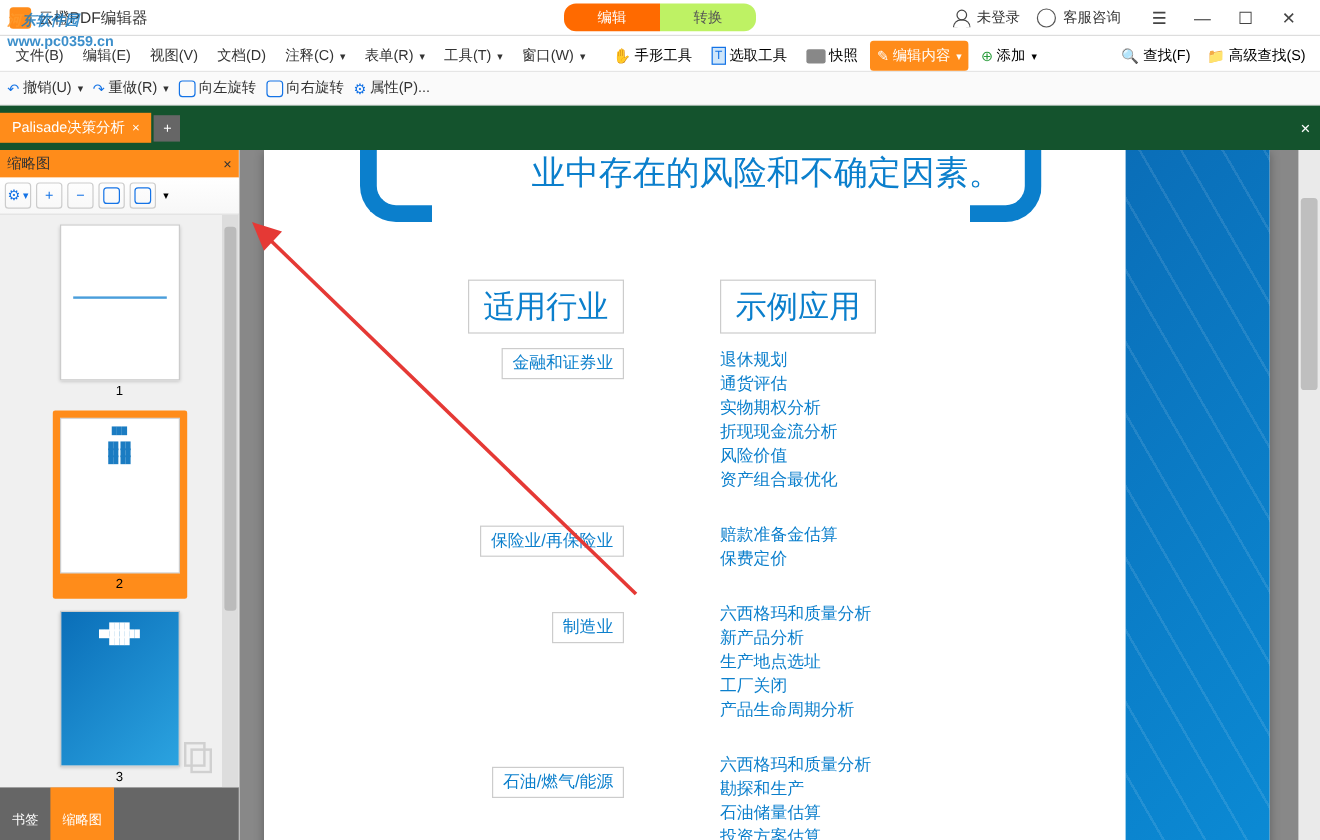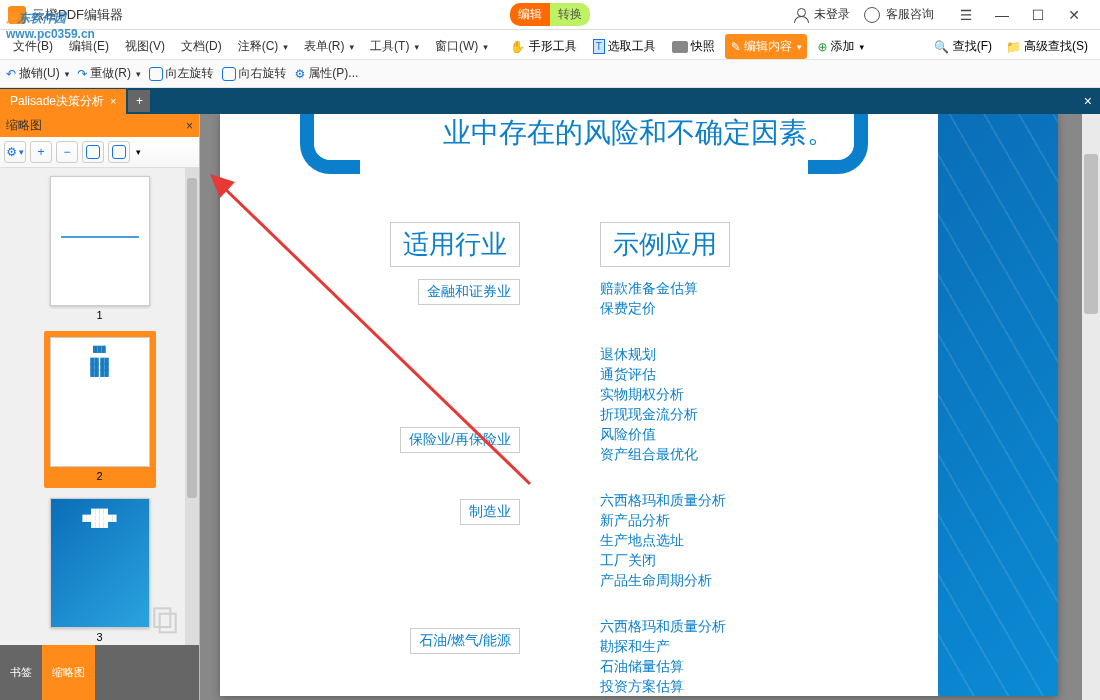--- a/index.html
+++ b/index.html
@@ -2,33 +2,33 @@
 <html><head>
 <meta charset="utf-8">
 <style>
 *{box-sizing:border-box;margin:0;padding:0;font-family:"Microsoft YaHei",sans-serif;font-size:12px}
 body{width:1100px;height:700px;background:#fff;overflow:hidden;position:relative}
 .titlebar{height:30px;background:#fff;display:flex;align-items:center;padding:0 8px;border-bottom:1px solid #ddd}
 .title-icon{width:18px;height:18px;background:#ff8c1a;border-radius:3px;margin-right:6px}
 .title-txt{font-size:13px;color:#333}
 .title-spacer{flex:1}
 .tab-pill{display:flex;align-items:center;margin:0 auto;position:absolute;left:50%;transform:translateX(-50%)}
-.pill{padding:3px 8px;font-size:12px;cursor:pointer}
+.pill{padding:3px 28px;font-size:12px;cursor:pointer}
 .pill.edit{background:#ff6a00;color:#fff;border-radius:10px 0 0 10px}
 .pill.conv{background:#bef264;color:#555;border-radius:0 10px 10px 0}
 .titlebar .user{display:flex;align-items:center;gap:6px;color:#333;margin-right:14px}
 .win-btn{width:36px;height:28px;display:flex;align-items:center;justify-content:center;font-size:14px;color:#444;cursor:pointer}
 .menubar{height:30px;background:#fff;display:flex;align-items:flex-end;padding:0 6px;border-bottom:1px solid #e5e5e5;gap:2px}
 .menubar .mi{padding:4px 7px;color:#333;cursor:pointer;display:flex;align-items:center;gap:3px}
 .menubar .grp{display:flex;align-items:center;gap:4px;margin-left:8px}
 .menubar .tool{padding:4px 6px;display:flex;align-items:center;gap:3px;cursor:pointer;border-radius:3px}
 .menubar .tool.orange{background:#ff8c1a;color:#fff}
 .toolbar2{height:28px;background:#fafafa;display:flex;align-items:center;padding:0 6px;gap:8px;border-bottom:1px solid #e5e5e5}
 .toolbar2 .btn2{display:flex;align-items:center;gap:3px;color:#333;cursor:pointer}
-.doc-tabs{height:26px;background:#0c4a6e;display:flex;align-items:center}
+.doc-tabs{height:37px;background:#14532d;display:flex;align-items:center}
 .doc-tab{background:#ff8c1a;color:#fff;padding:4px 10px;display:flex;align-items:center;gap:6px;font-size:12px}
 .doc-tab .x{font-size:11px;cursor:pointer}
 .add-tab{width:22px;height:22px;background:#666;color:#fff;display:flex;align-items:center;justify-content:center;margin-left:2px;cursor:pointer}
 .workspace{display:flex;height:586px}
 .side{width:200px;display:flex;flex-direction:column;border-right:1px solid #bbb}
 .side-hdr{background:#ff8c1a;color:#333;padding:3px 6px;display:flex;align-items:center;justify-content:space-between;font-size:12px}
 .side-tools{background:linear-gradient(#fff,#f7f7f7);padding:4px;display:flex;gap:4px;align-items:center;border-bottom:1px solid #ddd}
 .side-tools .tb{width:22px;height:22px;border:1px solid #ccc;border-radius:3px;display:flex;align-items:center;justify-content:center;cursor:pointer}
 .thumbs{flex:1;overflow:auto;background:#f0f0f0;padding:8px;display:flex;flex-direction:column;align-items:center;gap:10px}
 .thumb{width:100px;height:130px;background:#fff;border:1px solid #ccc;box-shadow:0 1px 3px rgba(0,0,0,0.2);position:relative}
@@ -264,30 +264,30 @@
                 <div class="row-group" style="height: 122px;"><div class="cell">金融和证券业</div></div>
                 <div class="row-group" style="height: 46px;"><div class="cell">保险业/再保险业</div></div>
                 <div class="row-group" style="height: 103px;"><div class="cell">制造业</div></div>
                 <div class="row-group" style="height: 122px;"><div class="cell">石油/燃气/能源</div></div>
               </div>
           </div>
           <div class="right-col">
             <div class="col-h">示例应用</div>
             <div id="right-rows">
                 <div class="row-group">
-                  <div class="item">赔款准备金估算</div>
-                  <div class="item">保费定价</div>
-                </div>
-                <div class="row-group">
                   <div class="item">退休规划</div>
                   <div class="item">通货评估</div>
                   <div class="item">实物期权分析</div>
                   <div class="item">折现现金流分析</div>
                   <div class="item">风险价值</div>
                   <div class="item">资产组合最优化</div>
+                </div>
+                <div class="row-group">
+                  <div class="item">赔款准备金估算</div>
+                  <div class="item">保费定价</div>
                 </div>
                 <div class="row-group">
                   <div class="item">六西格玛和质量分析</div>
                   <div class="item">新产品分析</div>
                   <div class="item">生产地点选址</div>
                   <div class="item">工厂关闭</div>
                   <div class="item">产品生命周期分析</div>
                 </div>
                 <div class="row-group">
                   <div class="item">六西格玛和质量分析</div>

